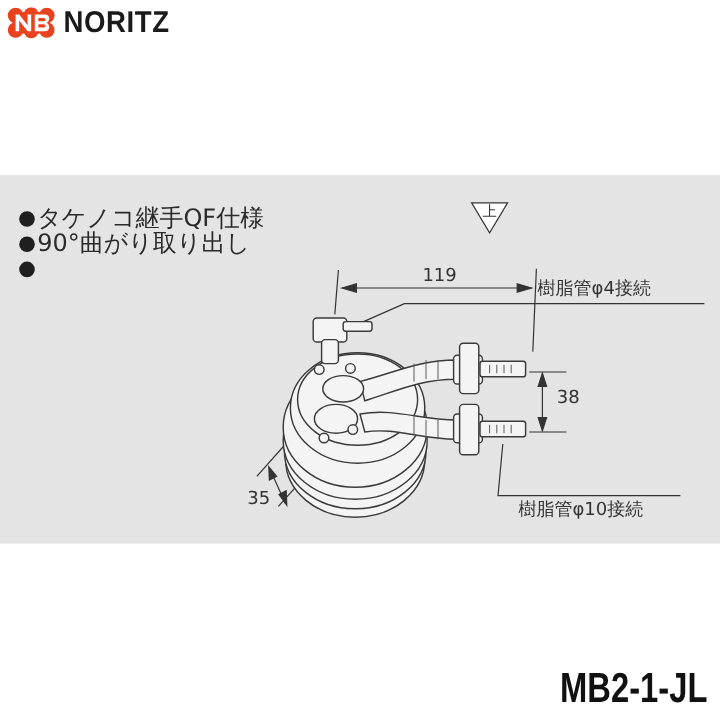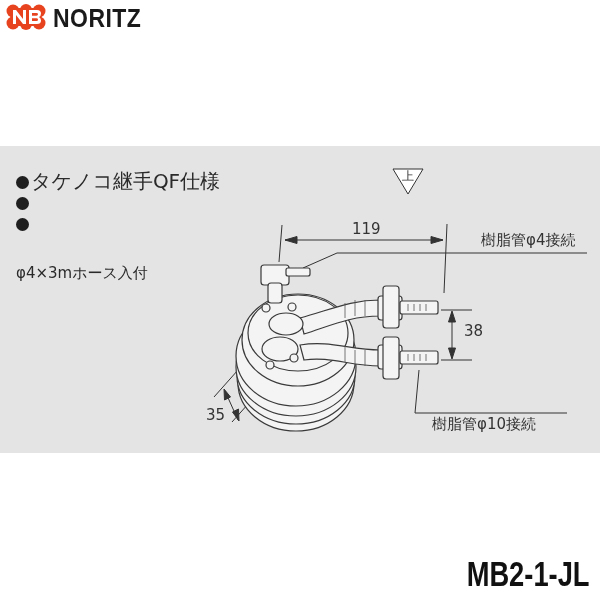--- a/index.html
+++ b/index.html
@@ -1,19 +1,19 @@
 <!DOCTYPE html>
 <html><head>
 <meta charset="utf-8">
 <style>
   * { margin:0; padding:0; box-sizing:border-box; }
   html, body { width:600px; height:600px; background:#ffffff; overflow:hidden; }
   body { position:relative; font-family:"DejaVu Sans", sans-serif; color:#2a2a2a; }
 
-  .logo { position:absolute; left:6px; top:4px; height:30px; display:flex; align-items:flex-start; }
+  .logo { position:absolute; left:6px; top:4px; height:30px; display:flex; align-items:center; }
   .logo-mark { width:40px; height:26px; position:relative; }
   .logo-text { margin-left:7px; font-family:"Liberation Sans", sans-serif; font-weight:bold; font-size:25px; letter-spacing:0.5px; color:#1a1a1a; transform:scaleX(0.92); transform-origin:left center; }
 
   .panel { position:absolute; left:0; top:146px; width:600px; height:307px; background:#e4e4e5; }
 
   .feature-list { position:absolute; left:16px; top:171px; font-size:20px; line-height:21px; color:#2a2a2a; }
   .feature-item { white-space:nowrap; }
   .bullet { display:inline-block; width:13px; height:13px; border-radius:50%; background:#1f1f1f; vertical-align:-1px; margin-right:2px; }
 
   .accessory { position:absolute; left:16px; top:263px; font-size:15px; line-height:21px; color:#2a2a2a; }
@@ -44,26 +44,25 @@
       <path d="M23 6 H31 Q35 6 35 9.5 Q35 12 33 13 Q35 14 35 16.5 Q35 20 31 20 H23 Z M26 9 V11.7 H30.5 Q32 11.7 32 10.3 Q32 9 30.5 9 Z M26 14.3 V17 H30.5 Q32 17 32 15.7 Q32 14.3 30.5 14.3 Z" fill="#fff" fill-rule="evenodd"></path>
     </svg>
   </div>
   <span class="logo-text">NORITZ</span>
 </div>
 
 <div class="panel"></div>
 
 <div class="feature-list">
   <div class="feature-item"><span class="bullet"></span><span>タケノコ継手QF仕様</span></div>
-  <div class="feature-item"><span class="bullet"></span></div>
+  <div class="feature-item"><span class="bullet"></span><span>90°曲がり取り出し</span></div>
   <div class="feature-item"><span class="bullet"></span></div>
 </div>
 
 <div class="accessory">
-  <div>φ4×3mホース入付</div>
 </div>
 
 <svg class="drawing" width="600" height="307" viewBox="0 146 600 307">
   <g stroke="#333" stroke-width="1" fill="none">
 
     <path d="M393 169 L423 169 L408 194 Z" fill="#fff"></path>
 
     <line x1="282" y1="225" x2="279" y2="262"></line>
     <line x1="447" y1="224" x2="444" y2="293"></line>
     <line x1="285" y1="240" x2="443" y2="240"></line>
@@ -124,16 +123,16 @@
     <path d="M345 346 L345 362 M355 350 L355 366 M365 350 L365 366"></path>
   </g>
 </svg>
 
 <div class="label" style="left:402px;top:168px;font-size:12px;">上</div>
 
 <div class="dim" style="left:352px;top:220px;">119</div>
 <div class="dim" style="left:464px;top:322px;">38</div>
 <div class="dim" style="left:206px;top:406px;">35</div>
 
-<div class="label" style="left:481px;top:231px;">樹脂管φ4接続</div>
+<div class="label" style="left:448px;top:231px;">樹脂管φ4接続</div>
 <div class="label" style="left:432px;top:387px;margin-top:28px;">樹脂管φ10接続</div>
 
 <div class="model">MB2-1-JL</div>
 
 </body></html>

